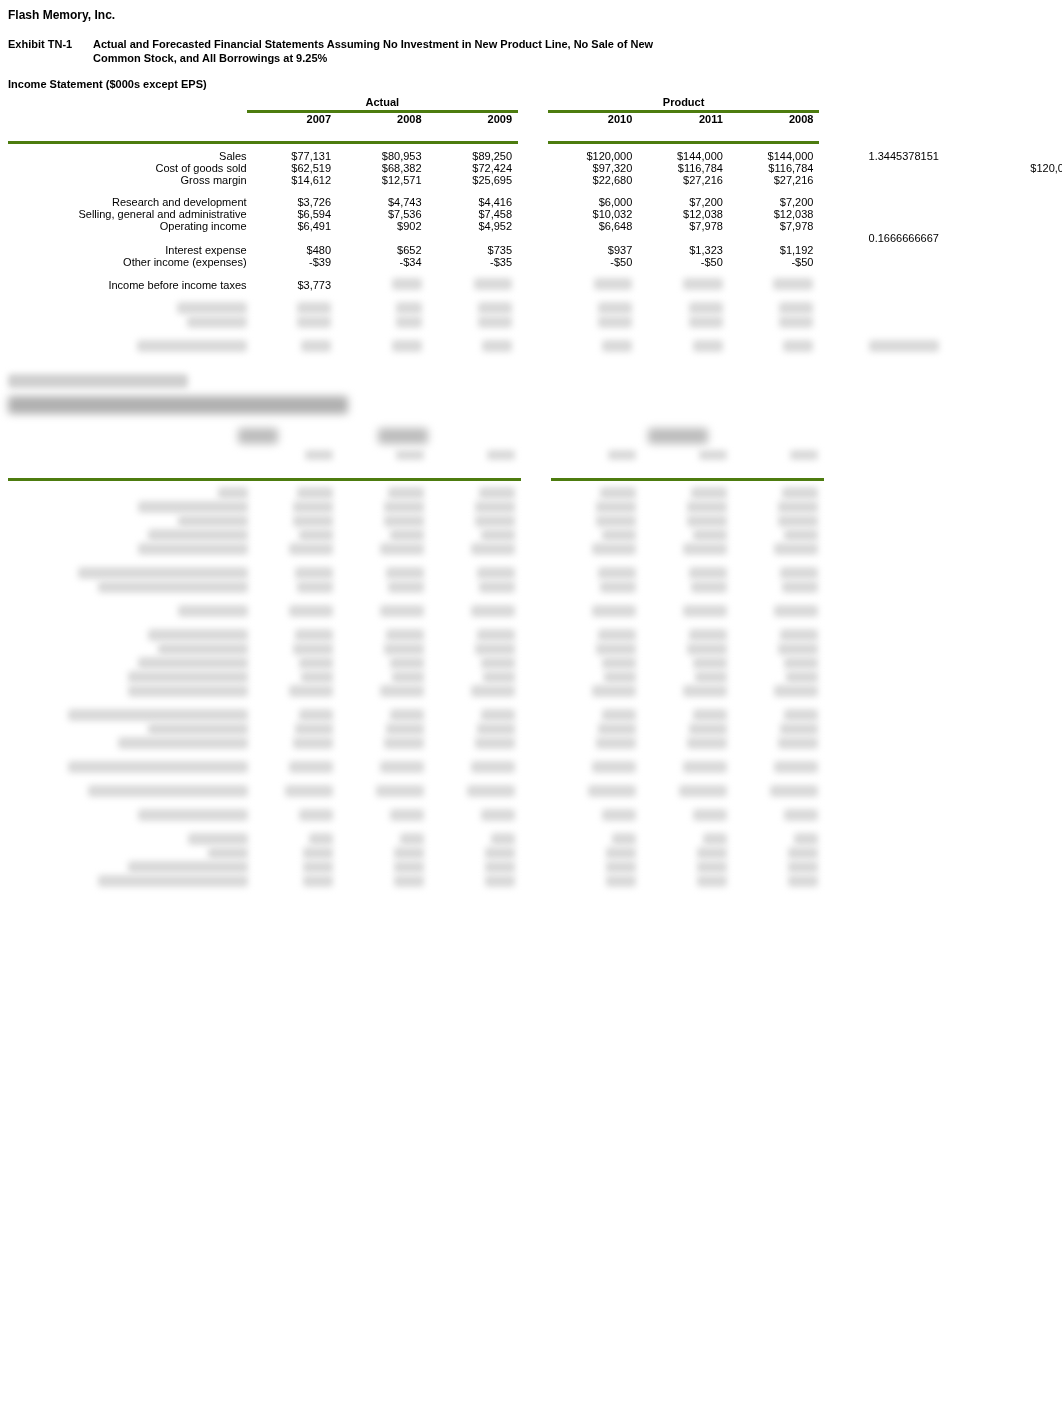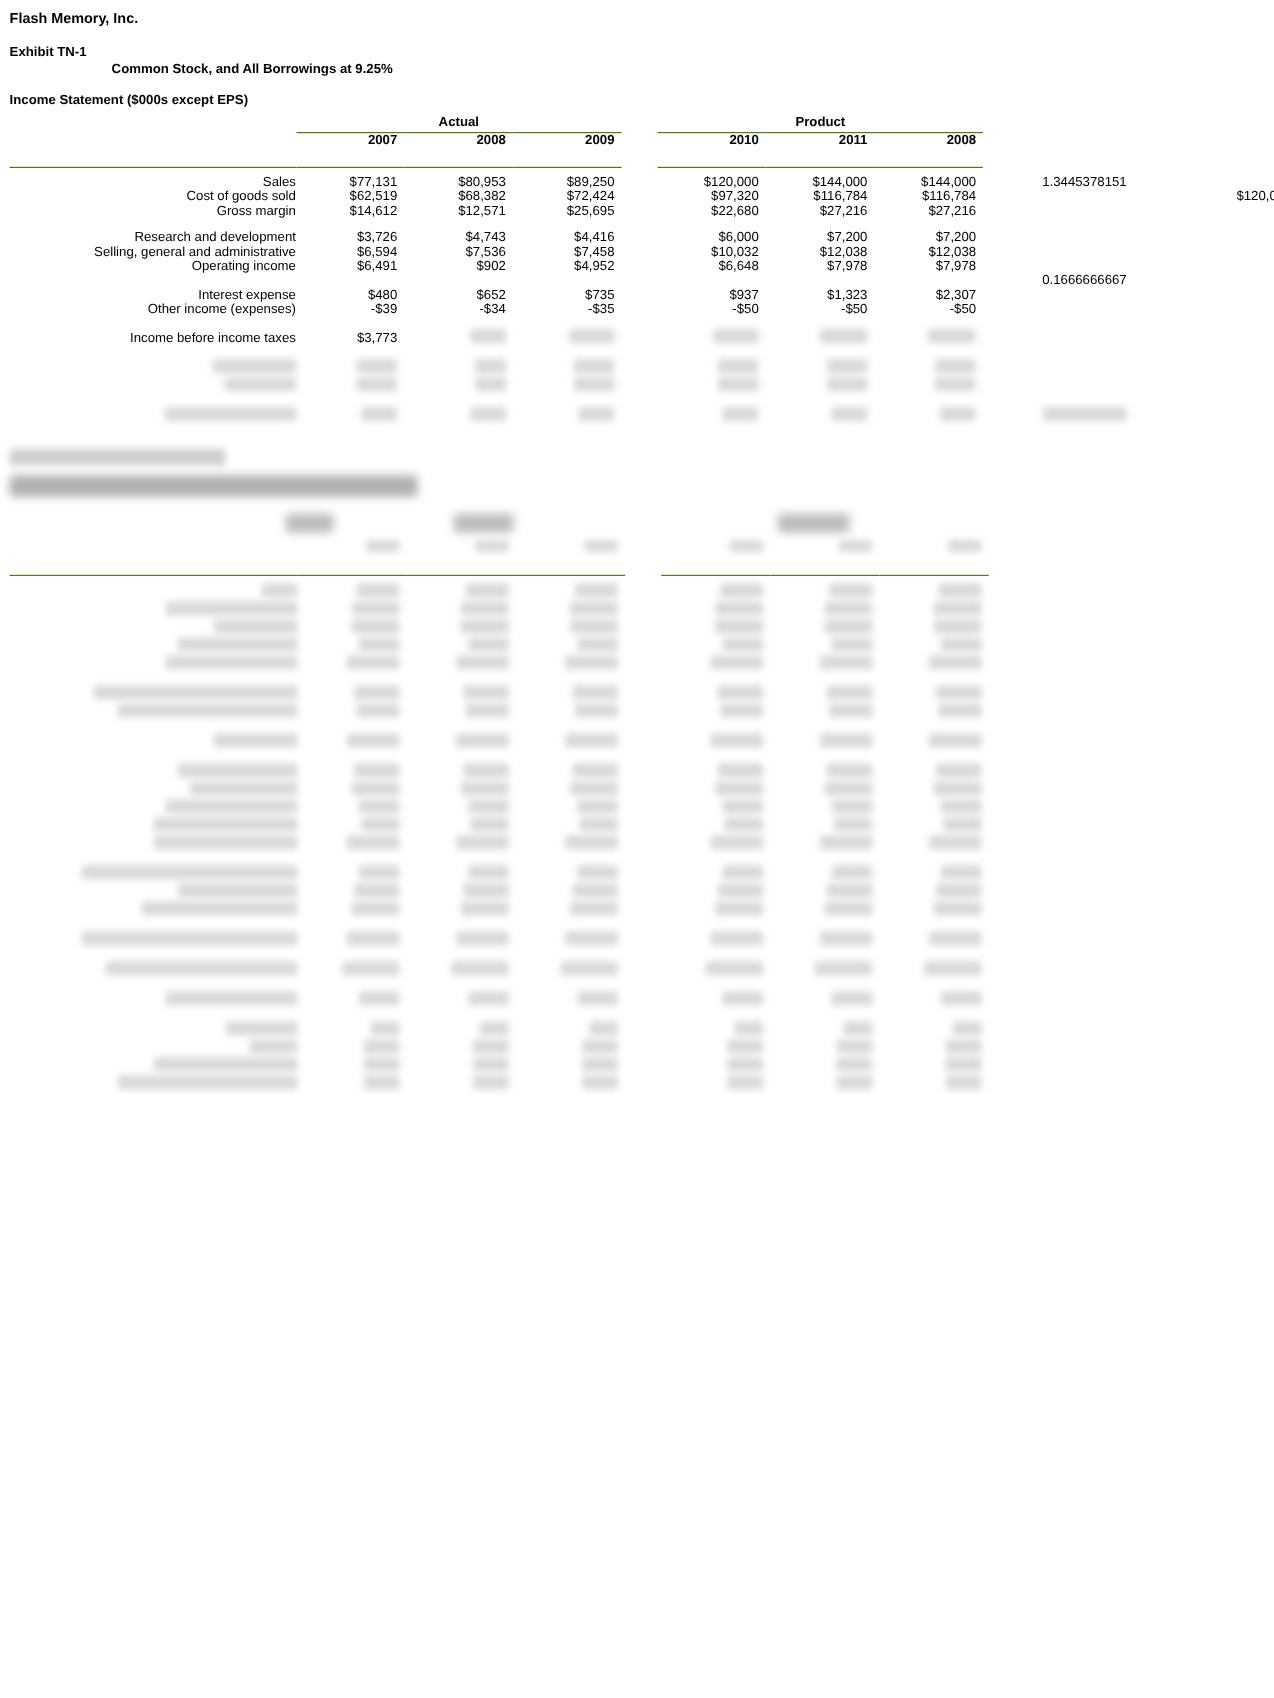--- a/index.html
+++ b/index.html
@@ -19,21 +19,21 @@
   .section-title { font-weight: bold; margin-top: 10px; margin-bottom: 6px; }
   table { border-collapse: collapse; }
   td, th { padding: 0; }
   .rowlabel { width: 230px; text-align: right; padding-left: 0; }
   .indent { padding-left: 10px; }
   .num { width: 85px; text-align: right; padding-right: 6px; }
   .gap { width: 30px; }
   .side { width: 120px; text-align: right; padding-right: 6px; }
   .colhead { font-weight: bold; text-align: right; padding-right: 6px; padding-bottom: 16px; }
   .grouphead { font-weight: bold; text-align: center; padding-bottom: 2px; }
-  .uline { border-bottom: 1px solid #4d7c0f; }
+  .uline { border-bottom: 3px solid #4d7c0f; }
   .spacer-row td { height: 10px; }
   .spacer-small td { height: 6px; }
   .blur-cell {
     background: #d9d9d9;
     border-radius: 3px;
     filter: blur(3px);
     height: 12px;
   }
   .blur-section-title {
     background: #cfcfcf;
@@ -62,20 +62,21 @@
     border-radius: 3px;
   }
 </style>
 </head>
 <body>
 
 <div class="company">Flash Memory, Inc.</div>
 
 <div class="exhibit-row">
   <span class="exhibit-label">Exhibit TN-1</span>
+  <span class="exhibit-title">Actual and Forecasted Financial Statements Assuming No Investment in New Product Line, No Sale of New</span>
 </div>
 <div class="exhibit-sub">Common Stock, and All Borrowings at 9.25%</div>
 
 <div class="section-title">Income Statement ($000s except EPS)</div>
 
 <table>
   <tbody>
       <tr>
     <td class="rowlabel"></td>
     <td class="grouphead uline" colspan="3">Actual</td>
@@ -191,21 +192,21 @@
   </tr>
 
   <tr>
     <td class="rowlabel">Interest expense</td>
     <td class="num">$480</td>
     <td class="num">$652</td>
     <td class="num">$735</td>
     <td class="gap"></td>
     <td class="num">$937</td>
     <td class="num">$1,323</td>
-    <td class="num">$2,307</td>
+    <td class="num">$1,192</td>
     <td class="side"></td>
     <td class="side"></td>
   </tr>
   <tr>
     <td class="rowlabel">Other income (expenses)</td>
     <td class="num">-$39</td>
     <td class="num">-$34</td>
     <td class="num">-$35</td>
     <td class="gap"></td>
     <td class="num">-$50</td>

